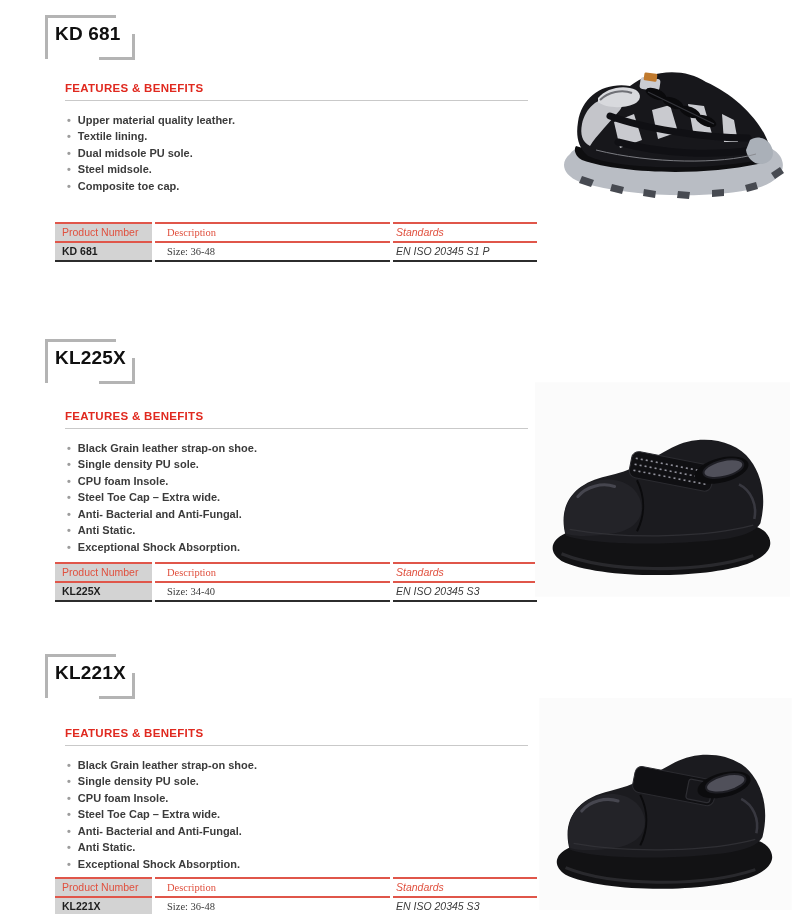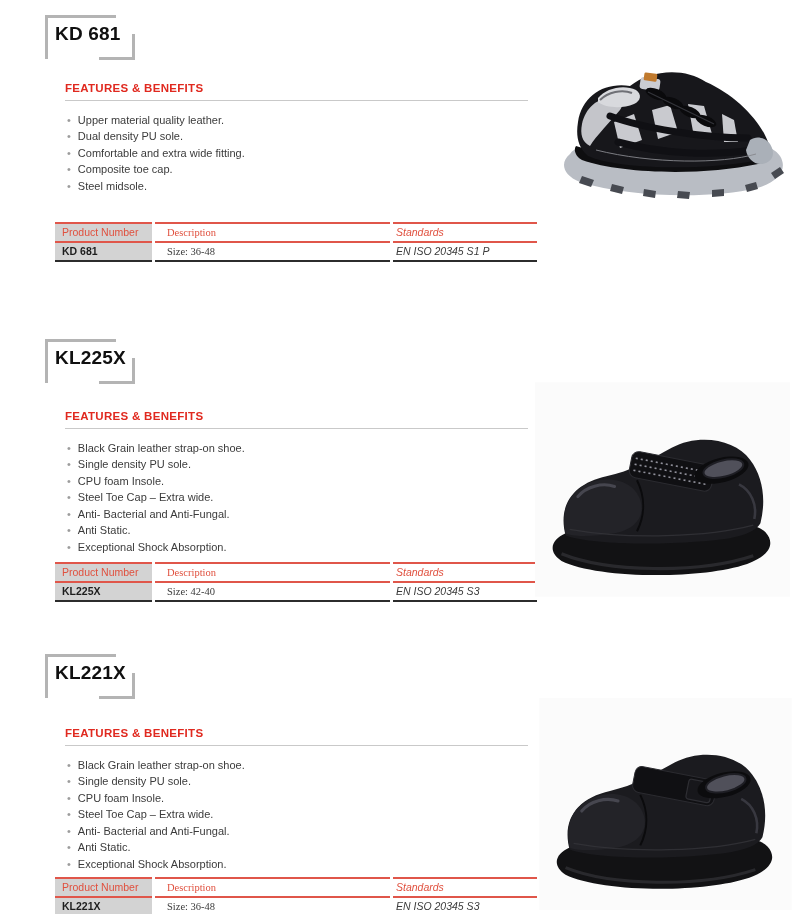--- a/index.html
+++ b/index.html
@@ -17,21 +17,21 @@
     border-right:3px solid #b4b4b4;border-bottom:3px solid #b4b4b4;}
   .product-title{position:absolute;left:10px;top:9px;font-size:19px;font-weight:bold;
     color:#101010;letter-spacing:0.2px;white-space:nowrap;}
 
   
   .features-block{position:absolute;left:65px;width:463px;}
   .s1 .features-block{top:68px;} .s2 .features-block{top:72px;} .s3 .features-block{top:74px;}
   .features-heading{font-size:11.5px;font-weight:bold;color:#e0291f;letter-spacing:0.3px;
     line-height:13px;margin:0;}
   .features-rule{height:1px;background:#c9c9c9;margin-top:5px;}
-  .features-list{list-style:none;margin:11px 0 0 0;padding:0 0 0 2px;}
+  .features-list{list-style:none;margin:11px 0 0 0;padding:0 0 0 2px;font-weight:bold;}
   .features-list li{font-size:11px;color:#3b3b3b;line-height:16.45px;}
   .features-list li::before{content:"\2022";color:#9c9c9c;margin-right:7px;font-size:11px;}
 
   
   .spec-table{position:absolute;left:52px;border-collapse:separate;border-spacing:3px 0;}
   .s1 .spec-table{top:208px;} .s2 .spec-table{top:224px;} .s3 .spec-table{top:224px;}
   .spec-table th,.spec-table td{height:17px;line-height:17px;padding:0;font-weight:normal;
     text-align:left;font-size:10.5px;white-space:nowrap;margin-left:16px;}
   .spec-table th{color:#e0503e;border-top:2px solid #e0564a;border-bottom:2px solid #e0564a;}
   .spec-table td{color:#3b3b3b;border-bottom:2px solid #2c2c2c;}
@@ -57,24 +57,24 @@
     <div class="title-box">
       <div class="bracket-tl"></div>
       <div class="bracket-br"></div>
       <div class="product-title">KD 681</div>
     </div>
     <div class="features-block">
       <p class="features-heading">FEATURES &amp; BENEFITS</p>
       <div class="features-rule"></div>
       <ul class="features-list">
         <li>Upper material quality leather.</li>
-        <li>Dual density PU sole.</li>
-        <li>Comfortable and extra wide fitting.</li>
+        <li>Textile lining.</li>
+        <li>Dual midsole PU sole.</li>
+        <li>Steel midsole.</li>
         <li>Composite toe cap.</li>
-        <li>Steel midsole.</li>
       </ul>
     </div>
     <table class="spec-table">
       <thead>
         <tr>
           <th class="col-pn">Product Number</th>
           <th class="col-desc">Description</th>
           <th class="col-std">Standards</th>
         </tr>
       </thead>
@@ -111,21 +111,21 @@
       <thead>
         <tr>
           <th class="col-pn">Product Number</th>
           <th class="col-desc">Description</th>
           <th class="col-std">Standards</th>
         </tr>
       </thead>
       <tbody>
         <tr>
           <td class="col-pn">KL225X</td>
-          <td class="col-desc">Size: 42-40</td>
+          <td class="col-desc">Size: 34-40</td>
           <td class="col-std">EN ISO 20345 S3</td>
         </tr>
       </tbody>
     </table>
   </div>
 
   <div class="section s3">
     <div class="title-box">
       <div class="bracket-tl"></div>
       <div class="bracket-br"></div>

